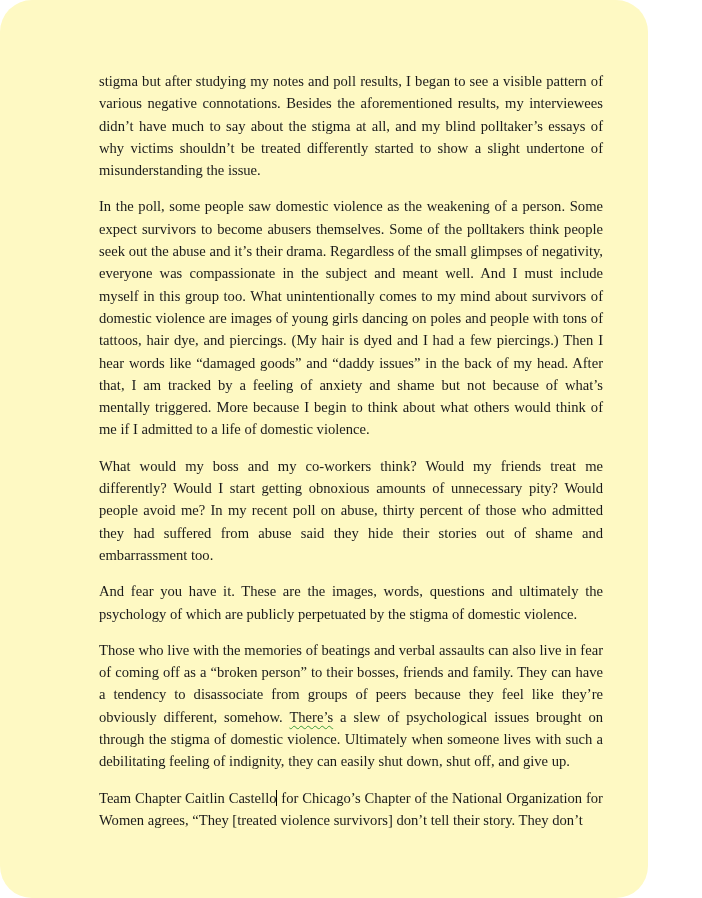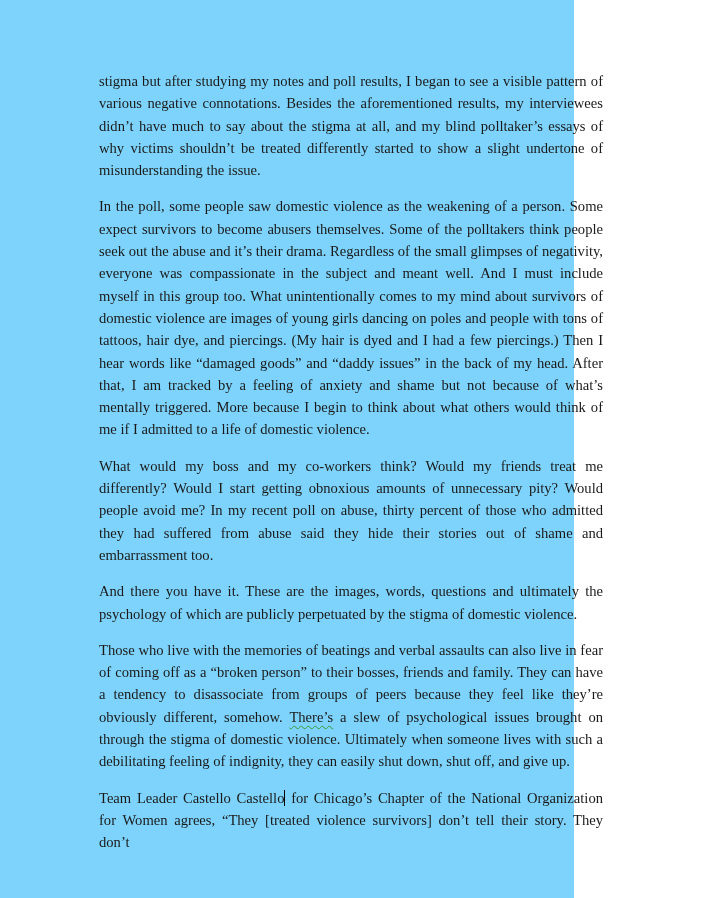--- a/index.html
+++ b/index.html
@@ -10,23 +10,24 @@
     body {
       width: 702px;
       height: 898px;
       overflow: hidden;
       position: relative;
     }
     .page {
       position: absolute;
       left: 0;
       top: 0;
-      width: 574px;
+      width: 648px;
       height: 898px;
-      background: #7dd3fc;
+      background: #fef9c3;
+      border-radius: 32px;
     }
     .body-text {
       position: absolute;
       left: 99px;
       top: 70px;
       width: 504px;
       font-family: "Liberation Serif", serif;
       font-size: 14.6px;
       line-height: 22.3px;
       color: #1a1a1a;
@@ -55,19 +56,19 @@
 <body>
 
 <div class="page">
   <div class="body-text">
     <p class="para">stigma but after studying my notes and poll results, I began to see a visible pattern of various negative connotations. Besides the aforementioned results, my interviewees didn’t have much to say about the stigma at all, and my blind polltaker’s essays of why victims shouldn’t be treated differently started to show a slight undertone of misunderstanding the issue.</p>
 
     <p class="para">In the poll, some people saw domestic violence as the weakening of a person. Some expect survivors to become abusers themselves. Some of the polltakers think people seek out the abuse and it’s their drama. Regardless of the small glimpses of negativity, everyone was compassionate in the subject and meant well. And I must include myself in this group too. What unintentionally comes to my mind about survivors of domestic violence are images of young girls dancing on poles and people with tons of tattoos, hair dye, and piercings. (My hair is dyed and I had a few piercings.) Then I hear words like “damaged goods” and “daddy issues” in the back of my head. After that, I am tracked by a feeling of anxiety and shame but not because of what’s mentally triggered. More because I begin to think about what others would think of me if I admitted to a life of domestic violence.</p>
 
     <p class="para">What would my boss and my co-workers think? Would my friends treat me differently? Would I start getting obnoxious amounts of unnecessary pity? Would people avoid me? In my recent poll on abuse, thirty percent of those who admitted they had suffered from abuse said they hide their stories out of shame and embarrassment too.</p>
 
-    <p class="para">And there you have it. These are the images, words, questions and ultimately the psychology of which are publicly perpetuated by the stigma of domestic violence.</p>
+    <p class="para">And fear you have it. These are the images, words, questions and ultimately the psychology of which are publicly perpetuated by the stigma of domestic violence.</p>
 
     <p class="para"><span>Those who live with the memories of beatings and verbal assaults can also live in fear of coming off as a “broken person” to their bosses, friends and family. They can have a tendency to disassociate from groups of peers because they feel like they’re obviously different, somehow. </span><span class="grammar-flag">There’s</span><span> a slew of psychological issues brought on through the stigma of domestic violence. Ultimately when someone lives with such a debilitating feeling of indignity, they can easily shut down, shut off, and give up.</span></p>
 
-    <p class="para"><span>Team Leader Castello Castello</span><span class="caret"></span><span> for Chicago’s Chapter of the National Organization for Women agrees, “They [treated violence survivors] don’t tell their story. They don’t</span></p>
+    <p class="para"><span>Team Chapter Caitlin Castello</span><span class="caret"></span><span> for Chicago’s Chapter of the National Organization for Women agrees, “They [treated violence survivors] don’t tell their story. They don’t</span></p>
   </div>
 </div>
 
 </body></html>

